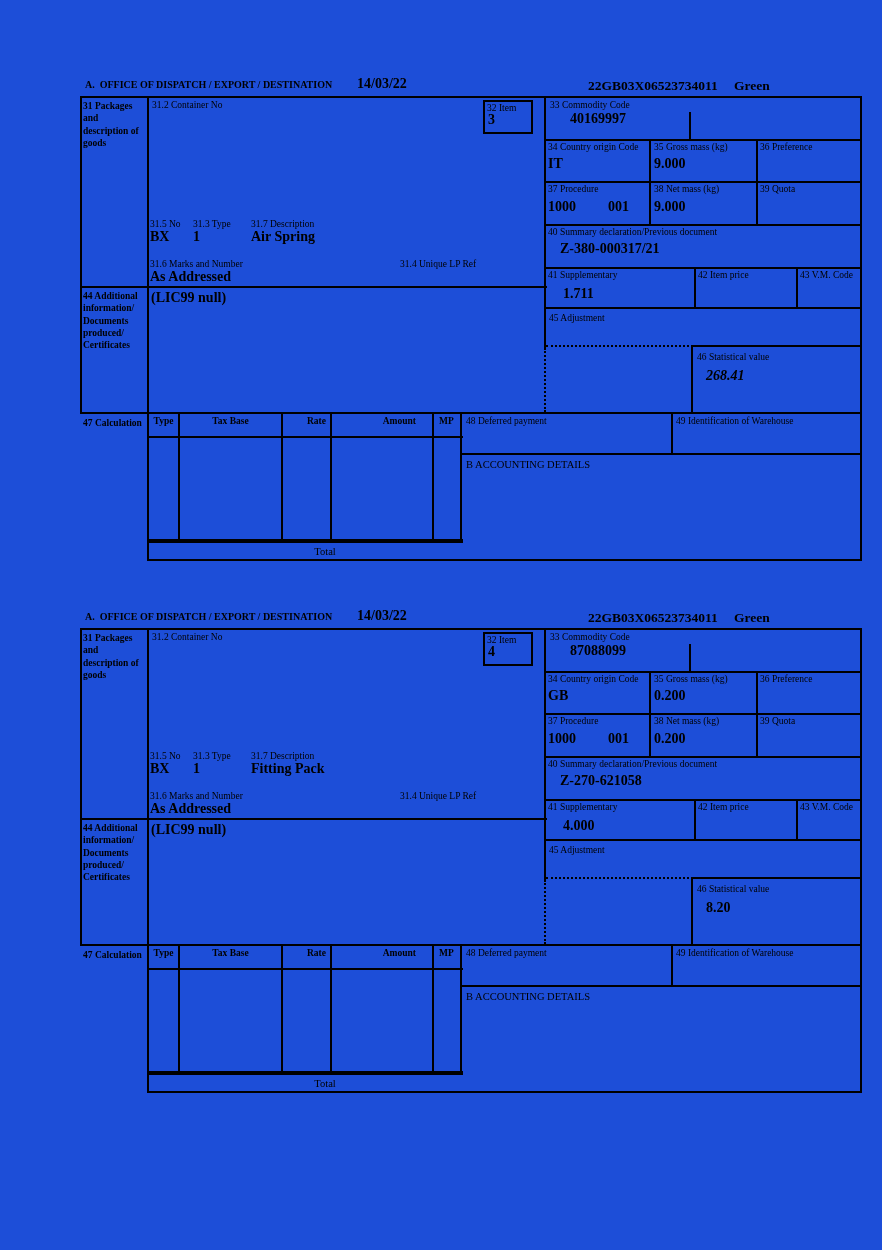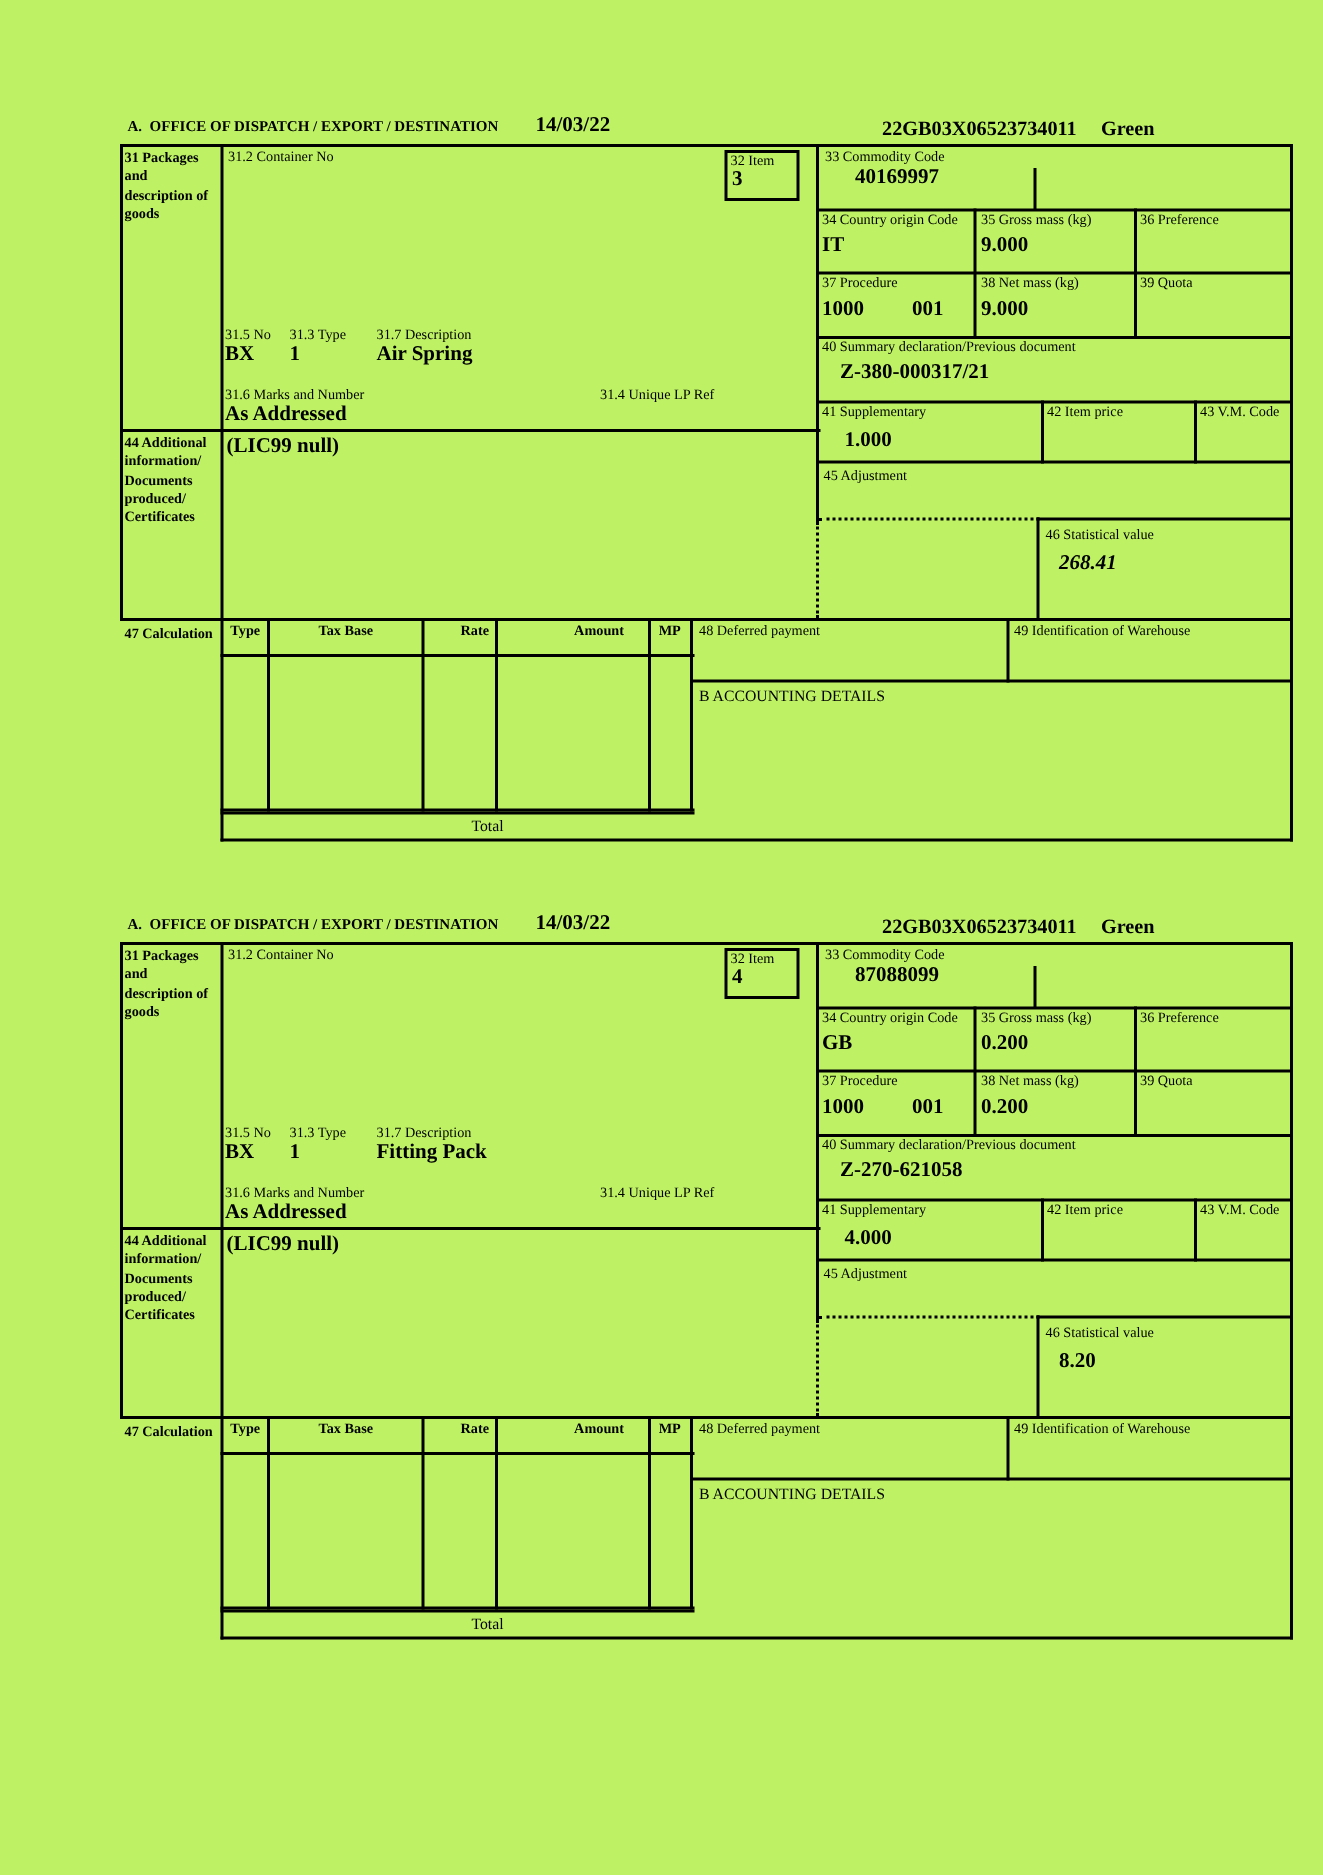--- a/index.html
+++ b/index.html
@@ -1,16 +1,16 @@
 <!DOCTYPE html>
 <html><head>
 <meta charset="utf-8">
 <style>
   html,body{margin:0;padding:0;background:#fff;}
-  #page{position:relative;width:882px;height:1250px;background:#bef264;overflow:hidden;
+  #page{position:relative;width:882px;height:1250px;background:#1d4ed8;overflow:hidden;
         font-family:"Liberation Serif", serif;color:#000;}
   .block{position:absolute;left:0;width:882px;height:532px;}
   .ln{position:absolute;background:#000;}
   .dotv{position:absolute;border-left:2px dotted #000;}
   .doth{position:absolute;border-top:2px dotted #000;}
   .lbl{position:absolute;font-weight:normal;font-size:9.5px;line-height:1.25;white-space:pre;}
   .lblw{position:absolute;font-weight:bold;font-size:9.5px;line-height:1.3;}
   .val{position:absolute;font-weight:bold;font-size:14px;line-height:1;white-space:pre;}
   .hdrA{position:absolute;font-weight:bold;font-size:10px;white-space:pre;}
   .hdrV{position:absolute;font-weight:bold;font-size:13.5px;white-space:pre;}
@@ -97,21 +97,21 @@
   <div class="val" style="left:251px;top:230px;">Air Spring</div>
 
   <div class="lbl" style="left:150px;top:259px;">31.6 Marks and Number</div>
   <div class="lbl" style="left:400px;top:259px;">31.4 Unique LP Ref</div>
   <div class="val" style="left:150px;top:270px;">As Addressed</div>
 
   <div class="lbl" style="left:548px;top:227px;">40 Summary declaration/Previous document</div>
   <div class="val" style="left:560px;top:242px;">Z-380-000317/21</div>
 
   <div class="lbl" style="left:548px;top:270px;">41 Supplementary</div>
-  <div class="val" style="left:563px;top:287px;">1.000</div>
+  <div class="val" style="left:563px;top:287px;">1.711</div>
   <div class="lbl" style="left:698px;top:270px;">42 Item price</div>
   <div class="lbl" style="left:800px;top:270px;">43 V.M. Code</div>
 
   <div class="lbl" style="left:549px;top:313px;">45 Adjustment</div>
   <div class="lbl" style="left:697px;top:352px;">46 Statistical value</div>
   <div class="val" style="left:706px;top:369px;font-style:italic;">268.41</div>
 
   <div class="lblw" style="left:83px;top:290px;width:64px;">44 Additional information/ Documents produced/ Certificates</div>
   <div class="val" style="left:151px;top:291px;">(LIC99 null)</div>
 

